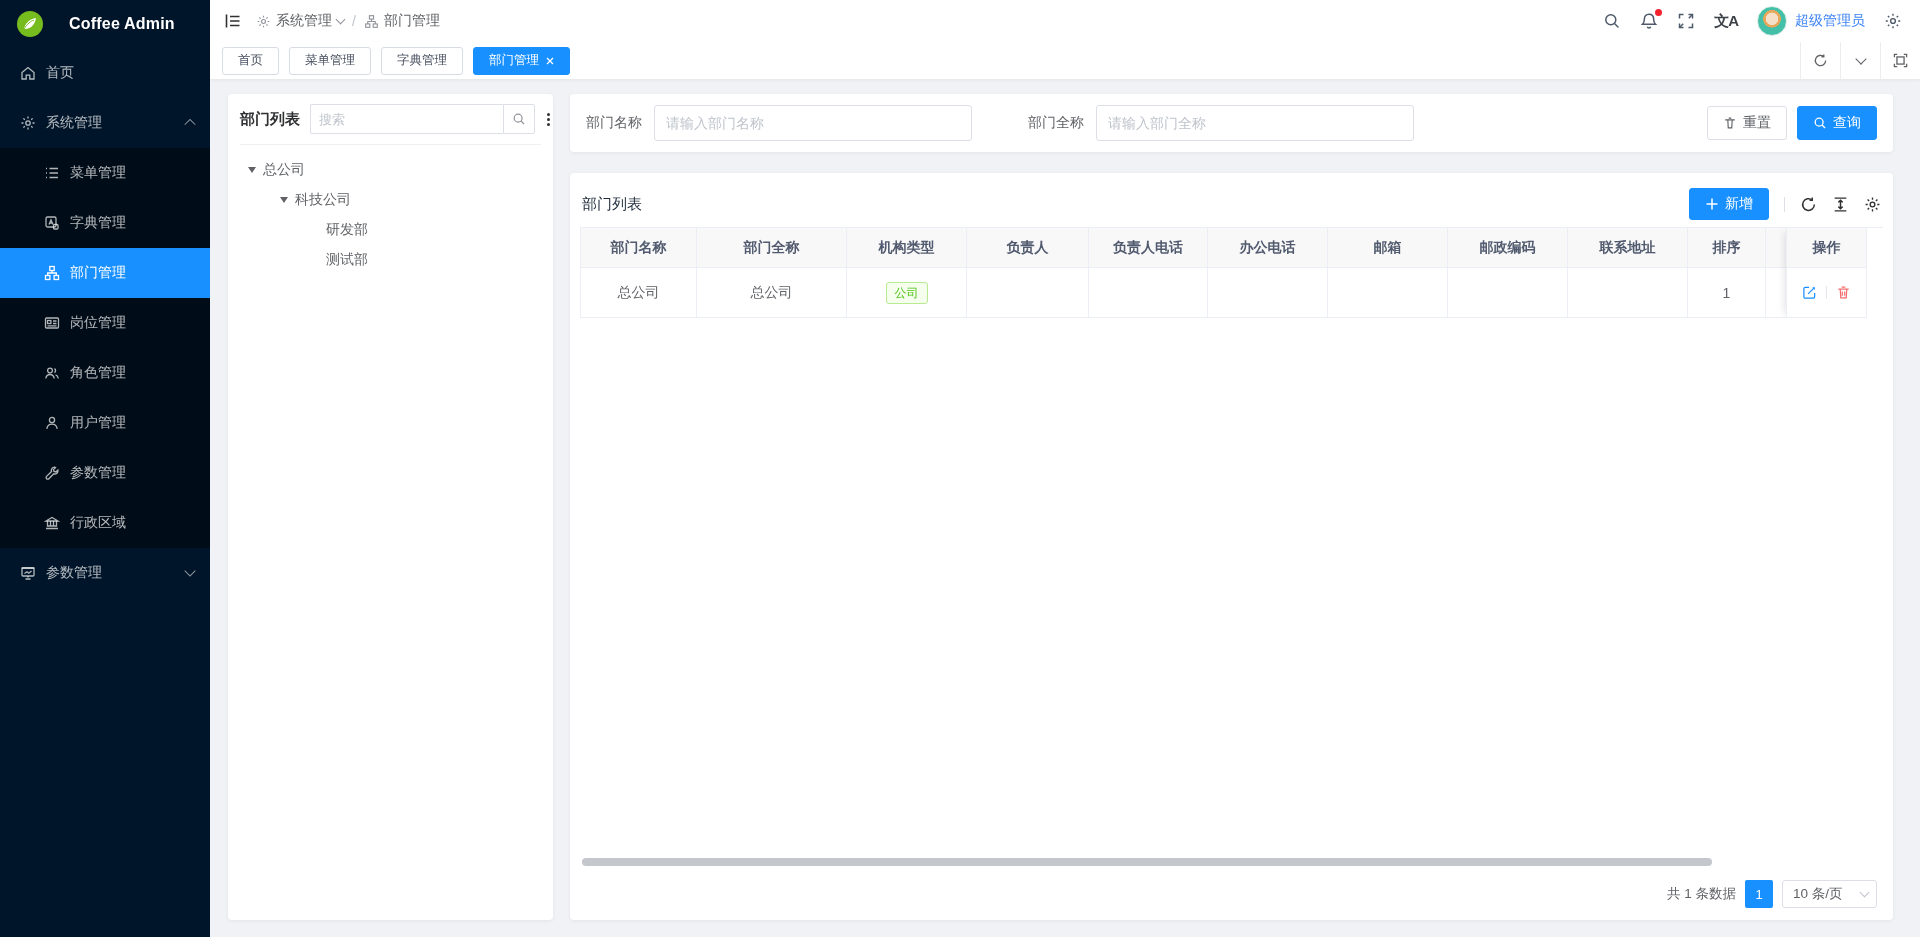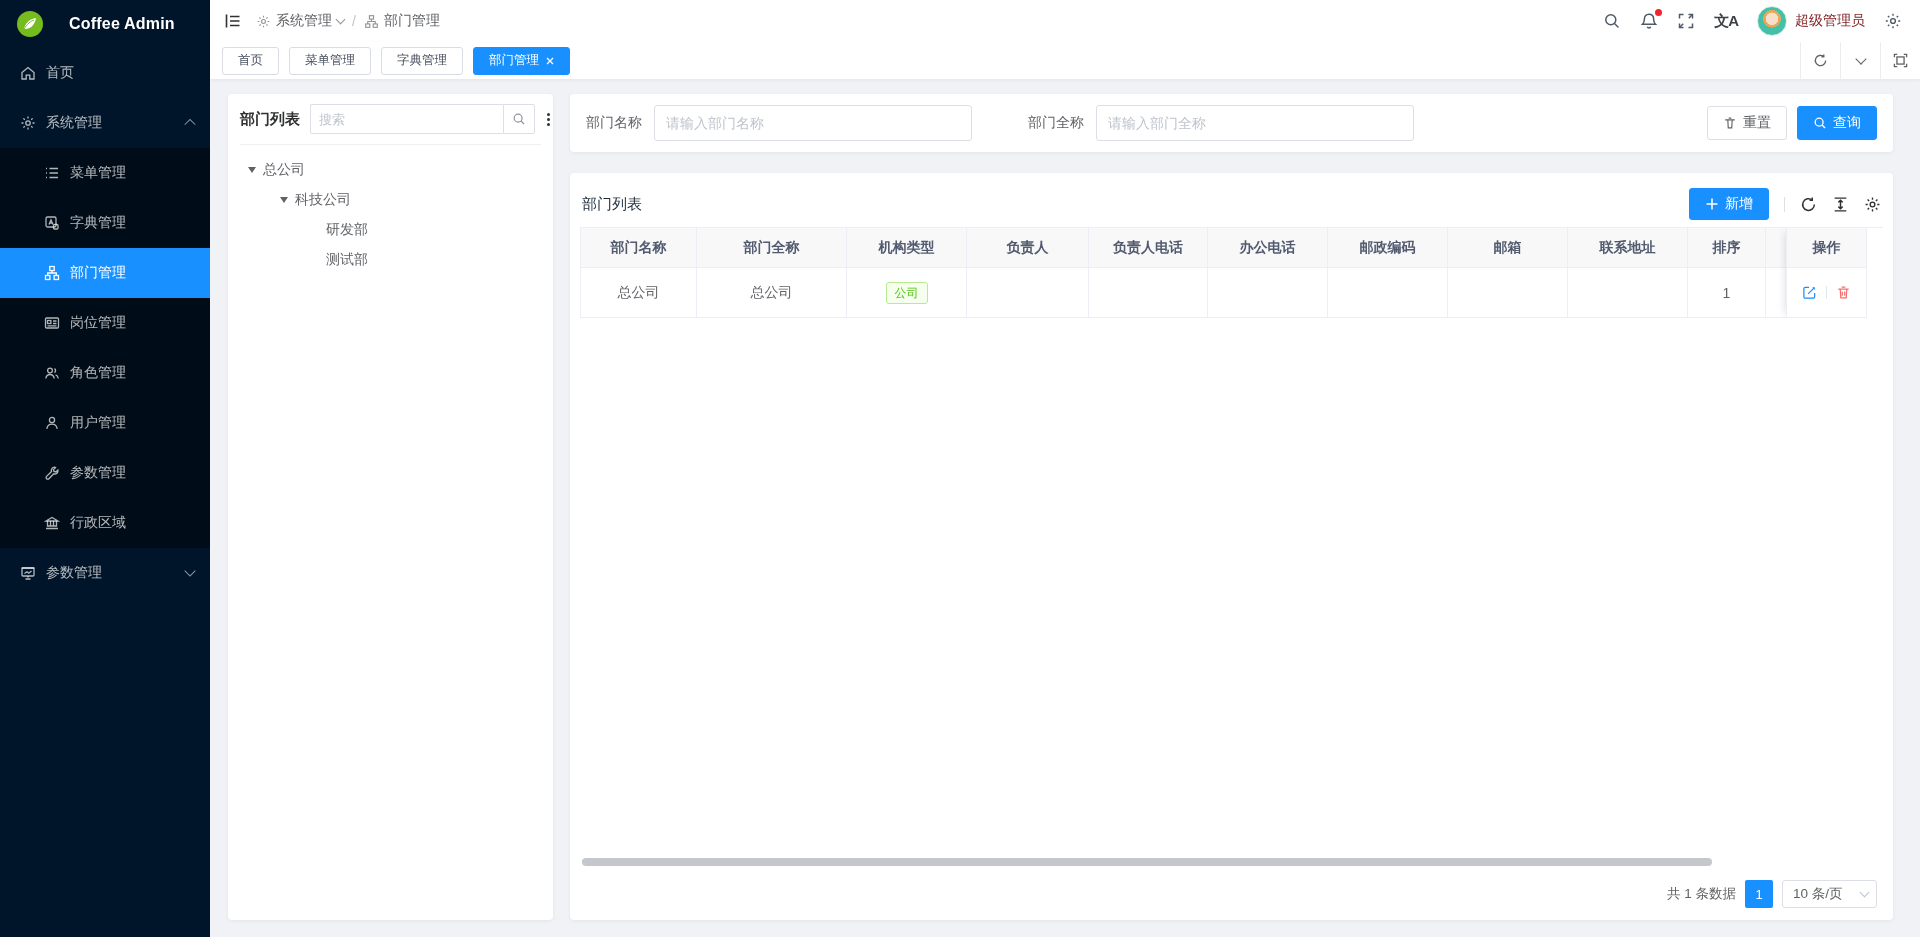--- a/index.html
+++ b/index.html
@@ -32,21 +32,21 @@
   .bc-icon { color: #909399; display: inline-flex; }
   .bc-sep { color: #c0c4cc; }
   .bc-caret { width: 7px; height: 7px; border-right: 1.4px solid #909399; border-bottom: 1.4px solid #909399; transform: rotate(45deg); margin-top: -4px; }
   .topbar-right { display: flex; align-items: center; gap: 19px; color: #4e5969; }
   .tb-icon { display: inline-flex; cursor: pointer; position: relative; }
   .tb-icon svg { width: 18px; height: 18px; }
   .badge-dot { position: absolute; top: -3px; right: -4px; width: 7px; height: 7px; border-radius: 50%; background: #f5222d; }
   .translate-glyph { font-size: 15px; font-weight: bold; color: #3c4248; letter-spacing: -1px; cursor: pointer; }
   .user-box { display: flex; align-items: center; gap: 8px; cursor: pointer; }
   .avatar { width: 30px; height: 30px; border-radius: 50%; background: radial-gradient(circle at 50% 42%, #f6e1c8 0 28%, #e8a85c 30% 40%, #45c0a8 42%); border: 1px solid #d9ece7; }
-  .user-name { color: #7f1d1d; }
+  .user-name { color: #3b82f6; }
 
   
   .tabbar { height: 38px; background: #fff; border-bottom: 1px solid #e8eaec; box-shadow: 0 1px 3px rgba(0,0,0,.04); display: flex; align-items: center; padding-left: 12px; }
   .tabs { display: flex; align-items: center; gap: 10px; flex: 1; }
   .tab { height: 28px; display: inline-flex; align-items: center; padding: 0 15px; border: 1px solid #d8dce5; border-radius: 3px; background: #fff; color: #495060; font-size: 12.5px; cursor: pointer; }
   .tab.active { background: #1890ff; border-color: #1890ff; color: #fff; gap: 7px; }
   .tab-close { display: inline-flex; }
   .tab-close svg { width: 8px; height: 8px; }
   .tabbar-tools { display: flex; height: 100%; }
   .tabbar-tool { width: 40px; height: 100%; border-left: 1px solid #ededed; display: flex; align-items: center; justify-content: center; color: #606266; cursor: pointer; }
@@ -477,25 +477,25 @@
               </div>
               <div class="gcol" style="width:119px">
                 <div class="th">负责人电话</div>
                 <div class="td"></div>
               </div>
               <div class="gcol" style="width:120px">
                 <div class="th">办公电话</div>
                 <div class="td"></div>
               </div>
               <div class="gcol" style="width:120px">
+                <div class="th">邮箱</div>
+                <div class="td"></div>
+              </div>
+              <div class="gcol" style="width:120px">
                 <div class="th">邮政编码</div>
-                <div class="td"></div>
-              </div>
-              <div class="gcol" style="width:120px">
-                <div class="th">邮箱</div>
                 <div class="td"></div>
               </div>
               <div class="gcol" style="width:120px">
                 <div class="th">联系地址</div>
                 <div class="td"></div>
               </div>
               <div class="gcol" style="width:78px">
                 <div class="th">排序</div>
                 <div class="td">1</div>
               </div>

